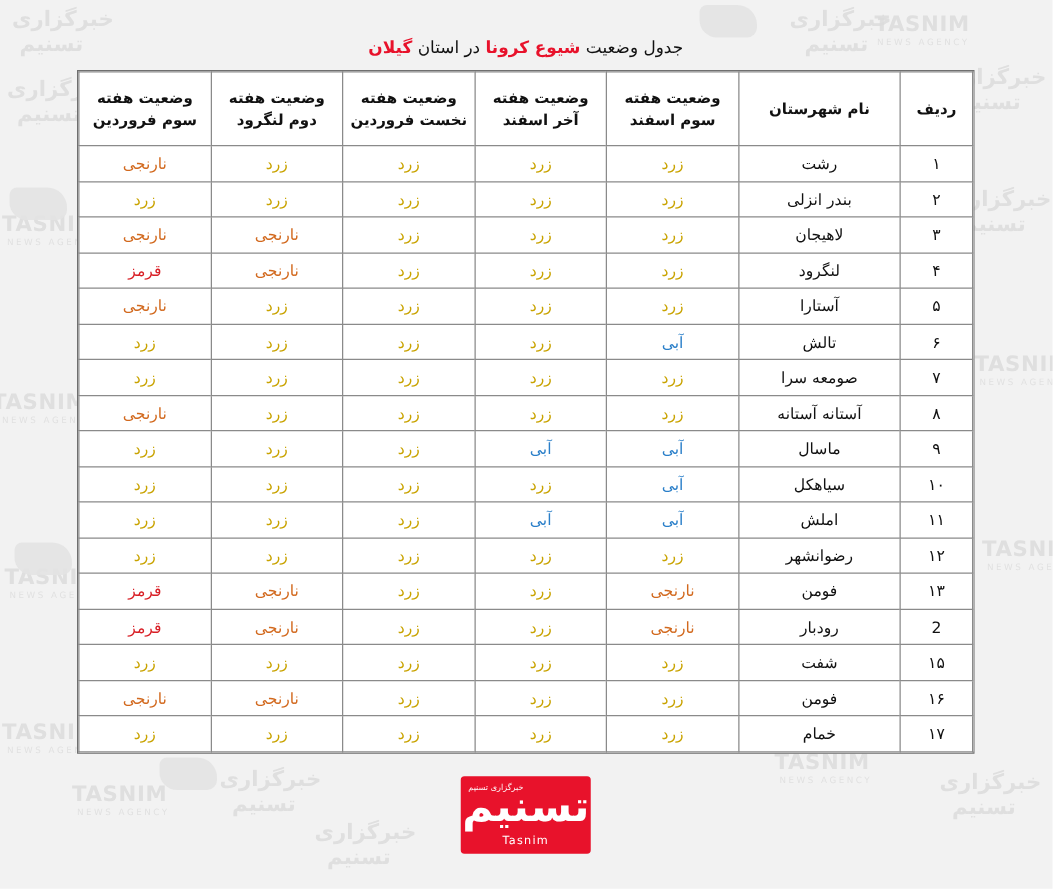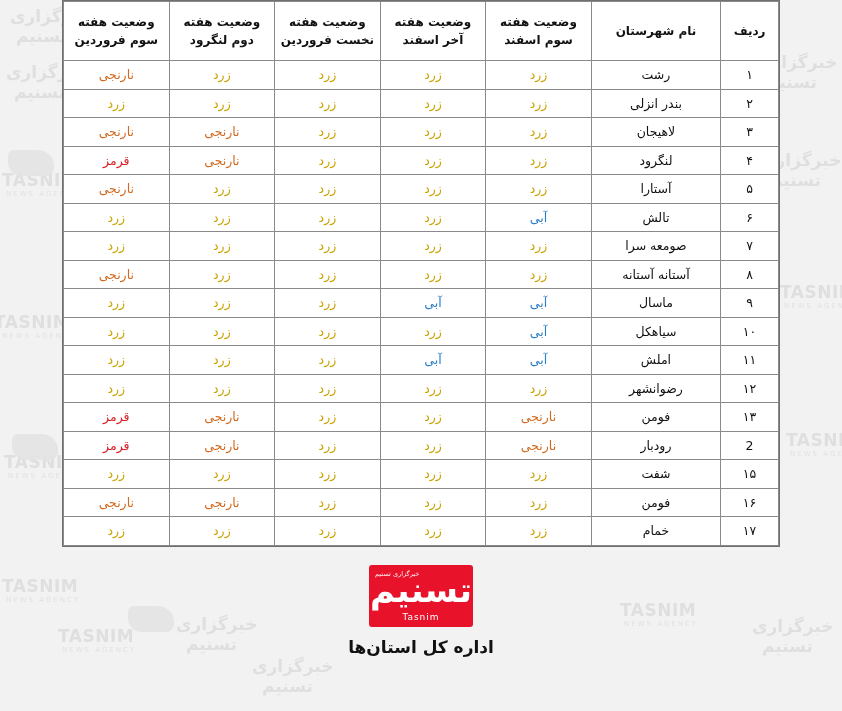--- a/index.html
+++ b/index.html
@@ -228,20 +228,26 @@
 
   <div class="wm big" style="top:626px; left:58px;">TASNIM</div>
   <div class="wm sub" style="top:646px; left:62px;">NEWS AGENCY</div>
 
   <div class="wm big" style="top:600px; left:620px;">TASNIM</div>
   <div class="wm sub" style="top:620px; left:624px;">NEWS AGENCY</div>
 </div>
 
 <div class="page">
 
+  <div class="title">
+    <span>جدول  وضعیت</span>
+    <span class="accent">شیوع کرونا</span>
+    <span>در استان</span>
+    <span class="accent2">گیلان</span>
+  </div>
 
   <div class="table-wrap">
     <table class="covid">
       <colgroup>
         <col class="c-row">
         <col class="c-name">
         <col class="c-week">
         <col class="c-week">
         <col class="c-week">
         <col class="c-week">
@@ -415,16 +421,15 @@
         </tbody>
     </table>
   </div>
 
   <div class="footer">
     <div class="logo-box">
       <div class="logo-glyph">تسنیم</div>
       <div class="logo-tag">خبرگزاری تسنیم</div>
       <div class="logo-sub">Tasnim</div>
     </div>
-    <div class="footer-caption">اداره کل استان‌ها</div>
   </div>
 
 </div>
 
 </body></html>

